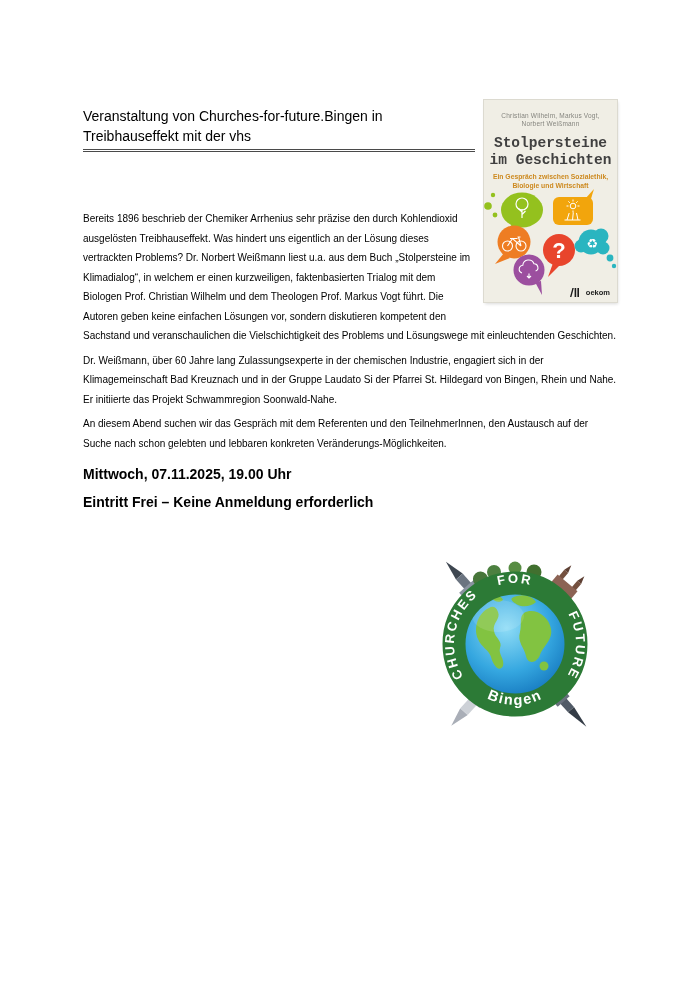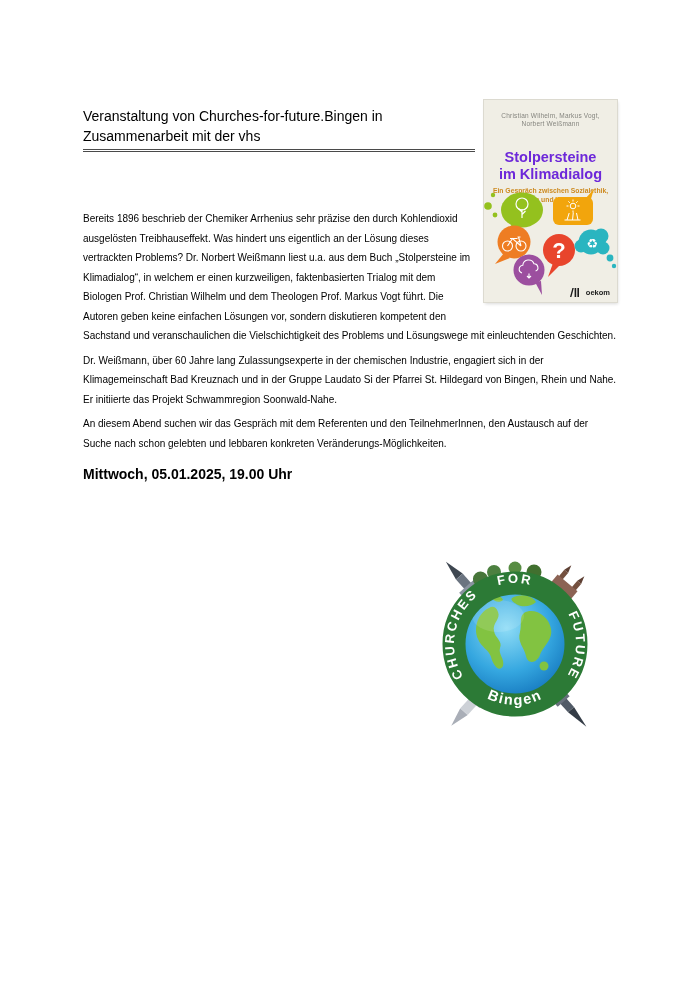--- a/index.html
+++ b/index.html
@@ -17,21 +17,21 @@
   .book-cover{
     float:right;
     width:133px;height:202px;
     margin:0 0 10px 9px;
     background:#f0eee5;
     position:relative;
     box-shadow:0 0 0 1px #dcdad0, 1px 2px 3px rgba(0,0,0,0.15);
     text-align:center;
   }
   .cover-authors{margin-top:12px;font-size:6.5px;line-height:8px;color:#85857f;letter-spacing:.2px;}
-  .cover-title{margin-top:21px;font-size:14.5px;line-height:16.5px;font-weight:bold;color:#6d28d9;}
+  .cover-title{margin-top:7px;font-size:14.5px;line-height:16.5px;font-weight:bold;color:#404040;font-family:Liberation Mono, monospace;}
   .cover-subtitle{margin-top:5px;font-size:6.8px;line-height:8.5px;color:#cd8a20;font-weight:bold;}
   .cover-bubbles{position:absolute;left:0;bottom:0;width:133px;height:113px;}
   .cover-publisher{
     position:absolute;right:7px;bottom:5px;
     display:flex;align-items:flex-end;gap:6px;
     font-size:7.5px;font-weight:bold;color:#1a1a1a;
   }
 
   .org-note{
     overflow:hidden;            
@@ -62,21 +62,21 @@
 <div class="page">
   <div class="content">
 
     <div class="book-cover">
       <div class="cover-authors">
         <span>Christian Wilhelm, Markus Vogt,</span><br>
         <span>Norbert Weißmann</span>
       </div>
       <div class="cover-title">
         <span style="display:block">Stolpersteine</span>
-        <span style="display:block">im Klimadialog</span>
+        <span style="display:block">im Geschichten</span>
       </div>
       <div class="cover-subtitle">
         <span style="display:block">Ein Gespräch zwischen Sozialethik,</span>
         <span style="display:block">Biologie und Wirtschaft</span>
       </div>
 
       <svg class="cover-bubbles" viewBox="0 0 133 113">
 
         <circle cx="9" cy="6" r="2.2" fill="#94c11e"></circle>
         <circle cx="4" cy="17" r="3.8" fill="#94c11e"></circle>
@@ -143,30 +143,31 @@
           <path d="M1 9 L3.4 0 L4.8 0 L2.4 9 Z" fill="#1a1a1a"></path>
           <rect x="5.6" y="0" width="1.6" height="9" fill="#1a1a1a"></rect>
           <rect x="8.4" y="0" width="1.6" height="9" fill="#1a1a1a"></rect>
         </svg>
         <span>oekom</span>
       </div>
     </div>
 
     <div class="org-note">
       <span>Veranstaltung von Churches-for-future.Bingen in</span>
-      <span>Zusammenarbeit mit der vhs</span>
+      <span>Treibhauseffekt mit der vhs</span>
     </div>
 
 
     <p class="para first">Bereits 1896 beschrieb der Chemiker Arrhenius sehr präzise den durch Kohlendioxid ausgelösten Treibhauseffekt. Was hindert uns eigentlich an der Lösung dieses vertrackten Problems? Dr. Norbert Weißmann liest u.a. aus dem Buch „Stolpersteine im Klimadialog“, in welchem er einen kurzweiligen, faktenbasierten Trialog mit dem Biologen Prof. Christian Wilhelm und dem Theologen Prof. Markus Vogt führt. Die Autoren geben keine einfachen Lösungen vor, sondern diskutieren kompetent den Sachstand und veranschaulichen die Vielschichtigkeit des Problems und Lösungswege mit einleuchtenden Geschichten.</p>
     <p class="para">Dr. Weißmann, über 60 Jahre lang Zulassungsexperte in der chemischen Industrie, engagiert sich in der Klimagemeinschaft Bad Kreuznach und in der Gruppe Laudato Si der Pfarrei St. Hildegard von Bingen, Rhein und Nahe. Er initiierte das Projekt Schwammregion Soonwald-Nahe.</p>
     <p class="para">An diesem Abend suchen wir das Gespräch mit dem Referenten und den TeilnehmerInnen, den Austausch auf der Suche nach schon gelebten und lebbaren konkreten Veränderungs-Möglichkeiten.</p>
 
     <div class="details">
-      <p>Mittwoch, 05.01.2025, 19.00 Uhr</p>
+      <p>Mittwoch, 07.11.2025, 19.00 Uhr</p>
+      <p>Eintritt Frei – Keine Anmeldung erforderlich</p>
     </div>
   </div>
 
   <svg class="cff-logo" viewBox="0 0 175 182">
     <defs>
       <radialGradient id="globeGrad" cx="42%" cy="35%" r="75%">
         <stop offset="0%" stop-color="#8edcf6"></stop>
         <stop offset="55%" stop-color="#35a7e0"></stop>
         <stop offset="100%" stop-color="#0e6db6"></stop>
       </radialGradient>

